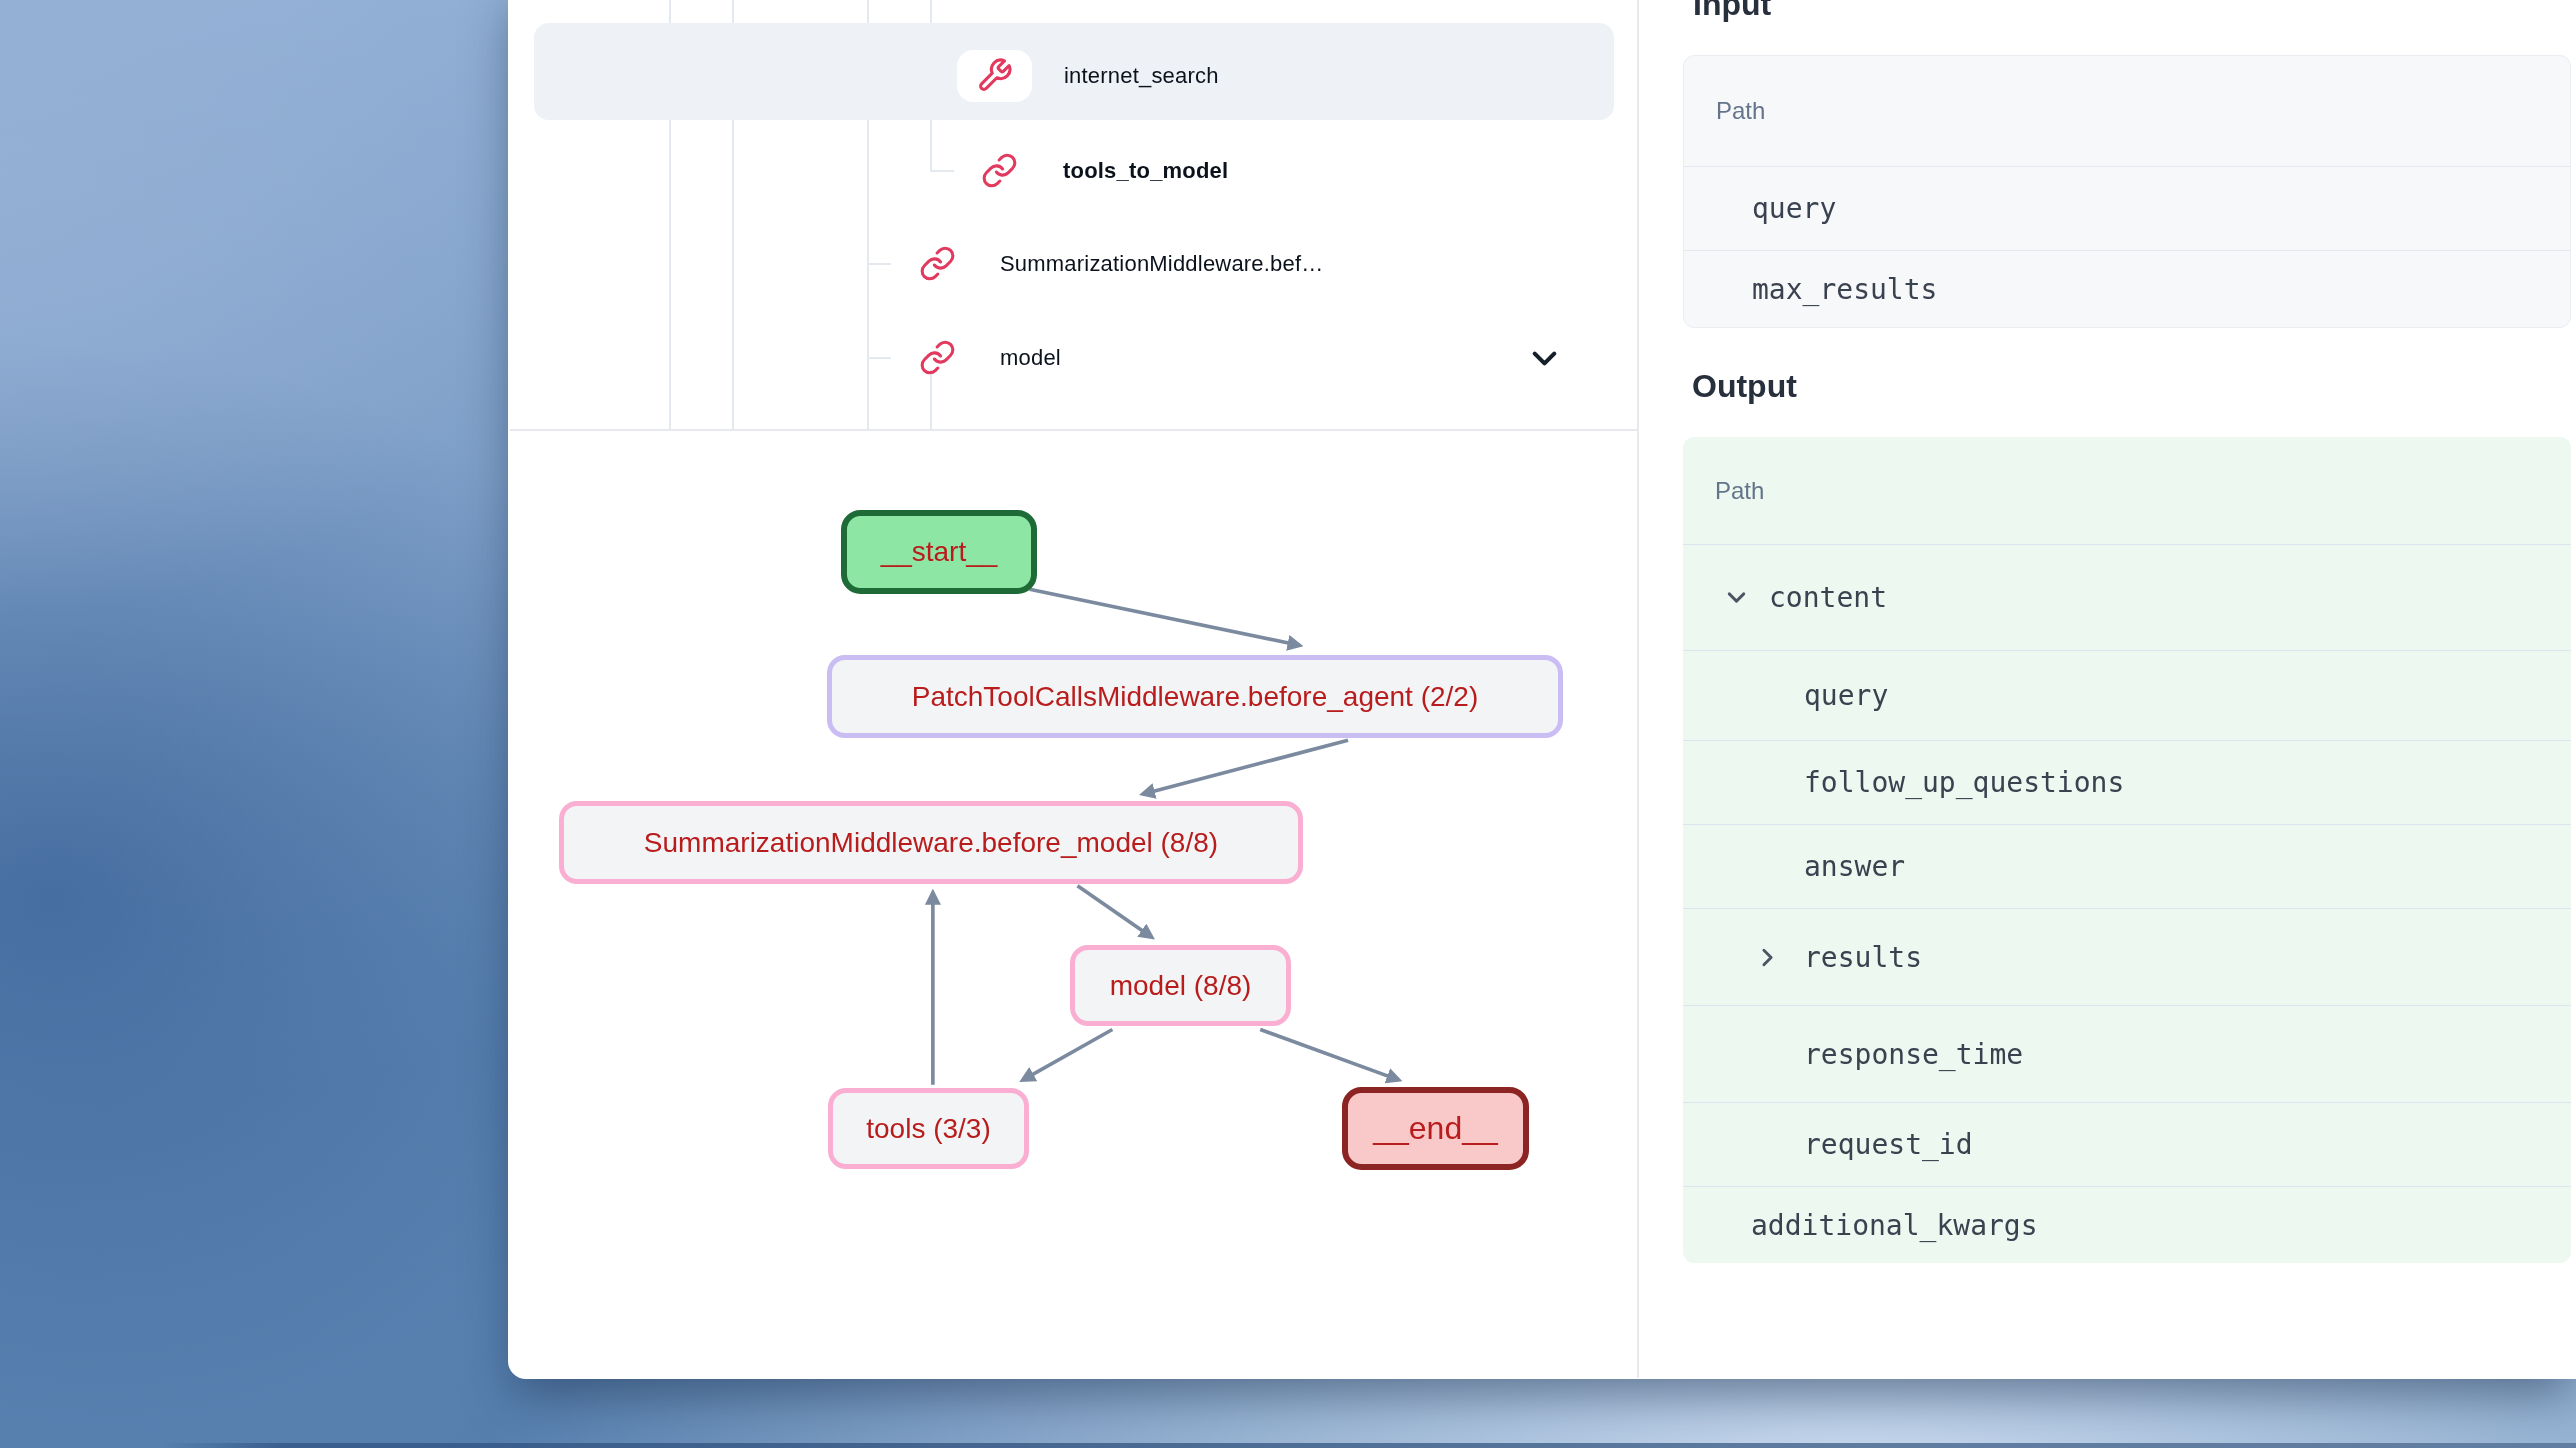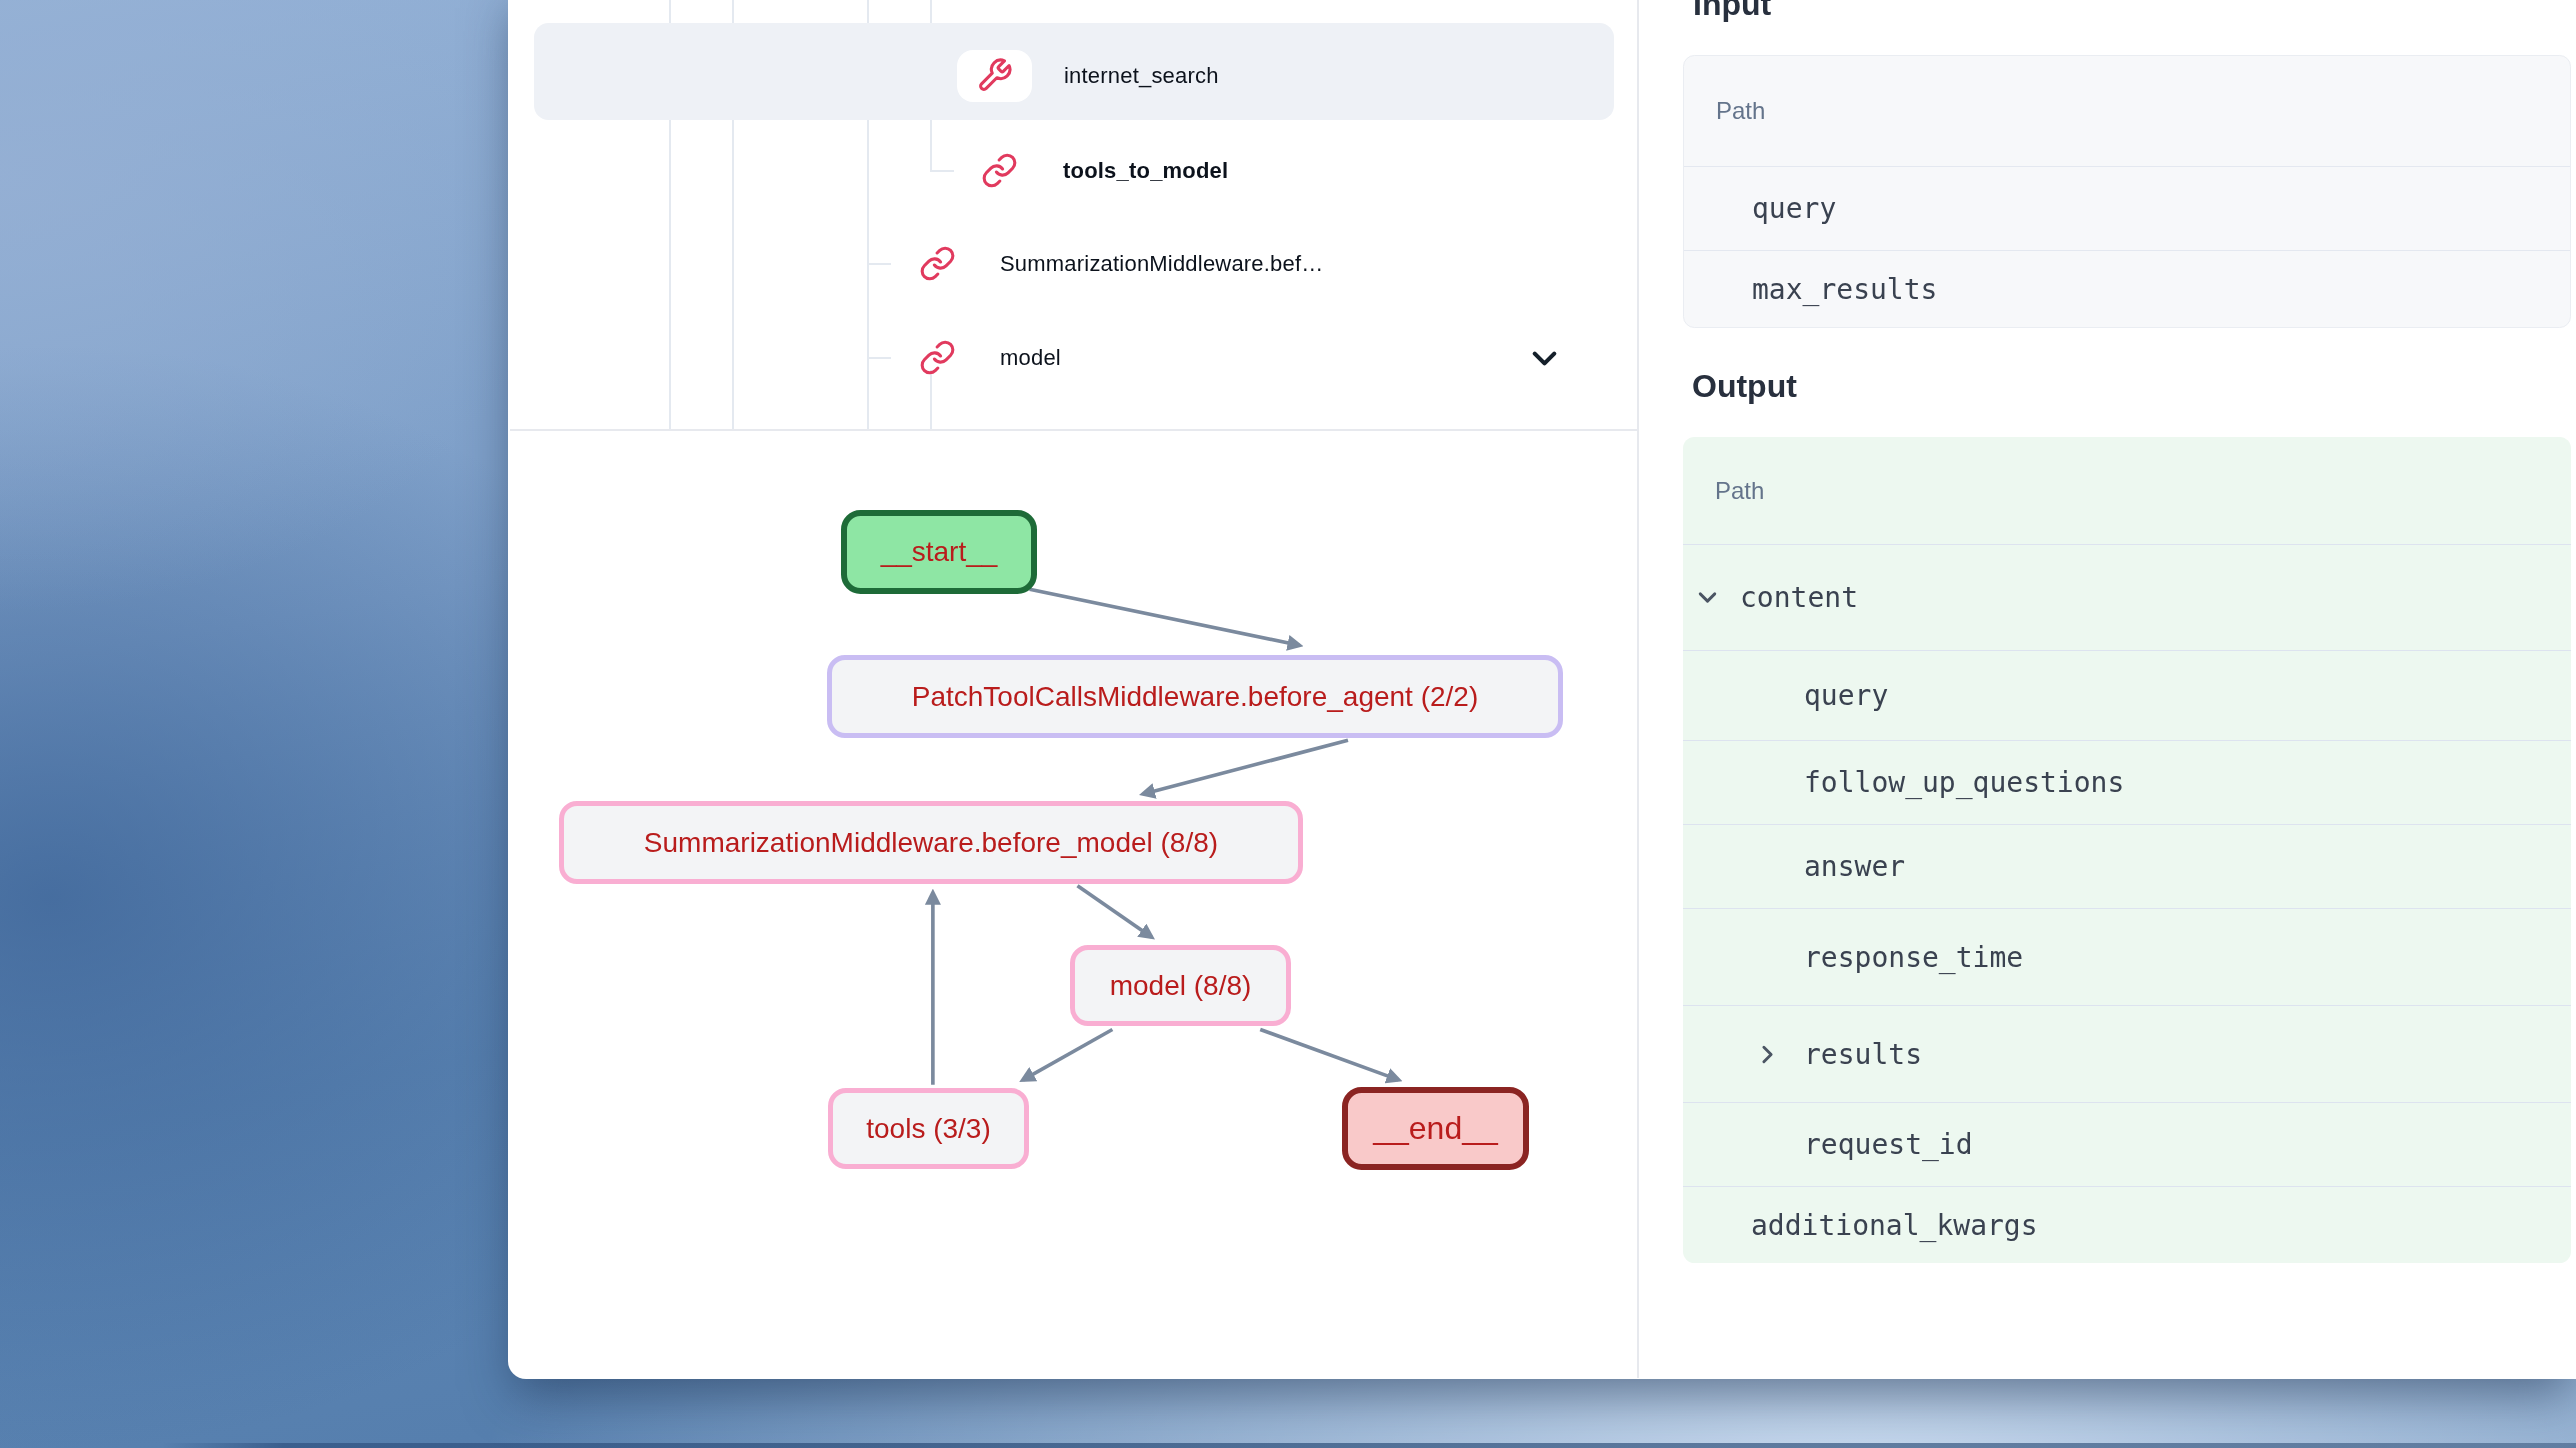--- a/index.html
+++ b/index.html
@@ -64,21 +64,21 @@
   .card{position:absolute;left:1683px;width:888px;border-radius:11.4px;overflow:hidden;box-sizing:border-box;}
   .card-input{top:55px;background:#f7f8fa;border:1.6px solid #eaedf2;}
   .card-output{top:437px;background:#edf8f0;}
   .ins-row{display:flex;align-items:center;box-sizing:border-box;}
   .ins-row .mono{font-family:"DejaVu Sans Mono",monospace;font-size:28px;color:#3a4250;white-space:nowrap;}
   .ins-head{padding-left:32px;font-size:24px;font-weight:500;color:#64748b;}
   .card-input .ins-row + .ins-row{border-top:1.6px solid #e4e8f0;}
   .card-output .ins-row + .ins-row{border-top:1.6px solid #dde3ef;}
   .pl-plain0{padding-left:68px;}
   .pl-plain1{padding-left:121px;}
-  .pl-chev0{padding-left:10px;}
+  .pl-chev0{padding-left:39px;}
   .pl-chev1{padding-left:70px;}
   .chev{width:29px;height:29px;flex:0 0 29px;}
   .pl-chev0 .chev{margin-right:18px;}
   .pl-chev1 .chev{margin-right:22px;}
 </style>
 </head>
 <body>
 
 <div id="screen">
   <div class="bottom-strip"></div>
@@ -199,29 +199,29 @@
     </div>
     <div class="ins-row pl-plain1" style="height:90px;">
       <span class="mono">query</span>
     </div>
     <div class="ins-row pl-plain1" style="height:84px;">
       <span class="mono">follow_up_questions</span>
     </div>
     <div class="ins-row pl-plain1" style="height:84px;">
       <span class="mono">answer</span>
     </div>
-    <div class="ins-row pl-plain1" style="height:97px;">
-      <span class="mono">response_time</span>
-    </div>
     <div class="ins-row pl-chev1" style="height:97px;">
       <svg class="chev" viewBox="0 0 24 24" fill="none" stroke="#4b5563" stroke-width="2.4" stroke-linecap="round" stroke-linejoin="round">
           <path d="m9 6 6 6-6 6"></path>
         </svg>
       <span class="mono">results</span>
     </div>
+    <div class="ins-row pl-plain1" style="height:97px;">
+      <span class="mono">response_time</span>
+    </div>
     <div class="ins-row pl-plain1" style="height:84px;">
       <span class="mono">request_id</span>
     </div>
     <div class="ins-row pl-plain0" style="height:77px;">
       <span class="mono">additional_kwargs</span>
     </div>
   </div>
 </div>
 
 

